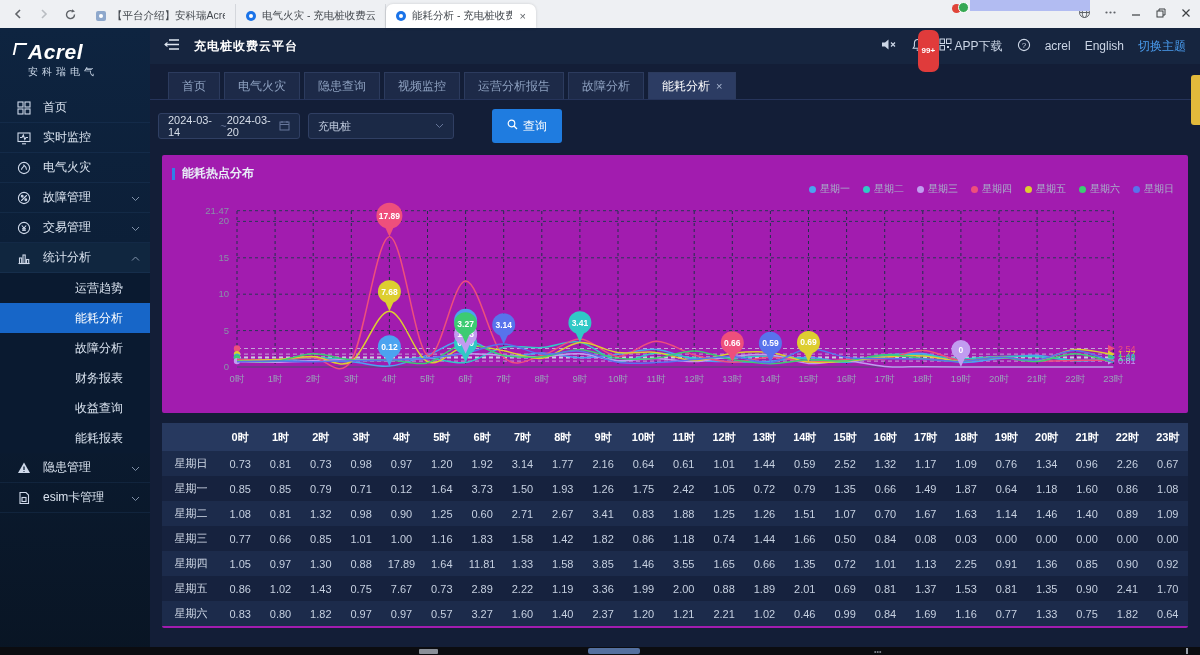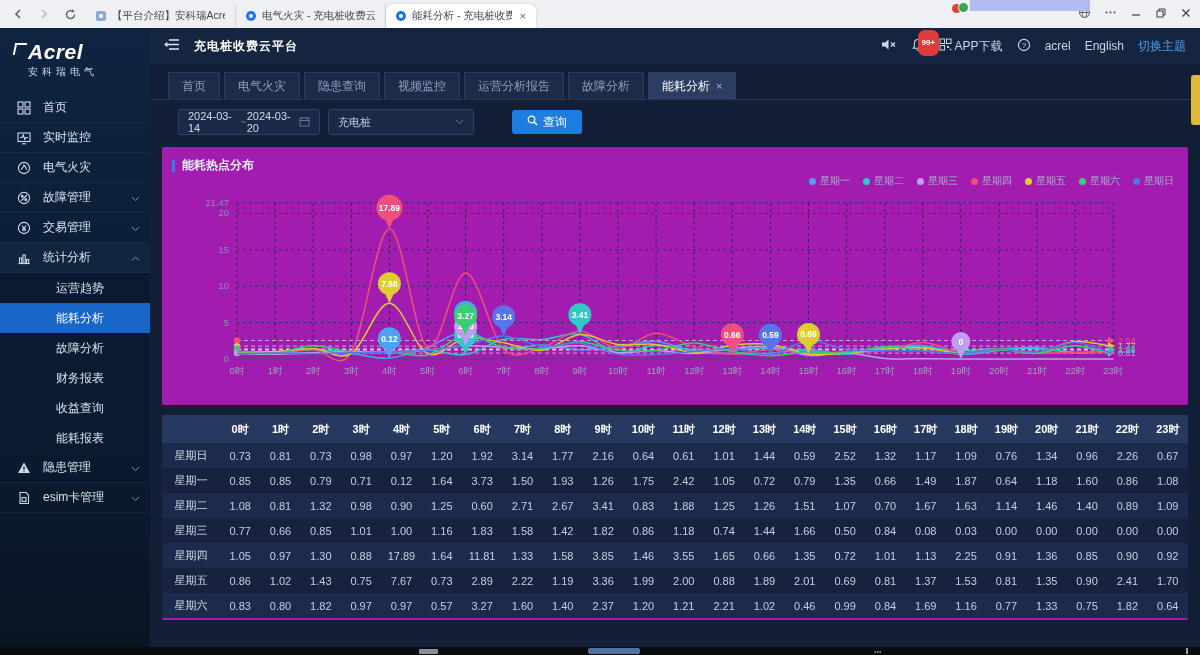--- a/index.html
+++ b/index.html
@@ -30,46 +30,46 @@
 
   
   .logo { padding:12px 0 10px 28px; }
   .logo-acrel { color:#fff; font-size:21px; font-weight:bold; font-style:italic; letter-spacing:0.5px; position:relative; }
   .logo-acrel:before { content:""; position:absolute; left:-14px; top:3px; width:10px; height:10px; border:2px solid #fff; border-right:none; border-bottom:none; transform:skewX(-12deg); }
   .logo-sub { color:#cfdcec; font-size:10px; letter-spacing:4px; margin-top:1px; }
   .menu { margin-top:4px; }
   .mitem { display:flex; align-items:center; height:30px; padding:0 10px 0 16px; color:#dbe4f0; font-size:12px; border-bottom:1px solid rgba(40,70,110,.25); cursor:pointer; }
   .mitem .icon { width:15px; height:15px; margin-right:12px; display:flex; align-items:center; justify-content:center; }
   .mitem .chev { margin-left:auto; opacity:.8; }
-  .mitem.sub { padding-left:56px; background:#0a1a30; border-bottom:none; }
+  .mitem.sub { padding-left:75px; background:#0a1a30; border-bottom:none; }
   .mitem.sub.active { background:#1766c8; color:#fff; }
   .mitem.section-open { background:#10263f; }
 
   
   .app-header { position:relative; height:36px; background:#16253f; display:flex; align-items:center; padding:0 14px; }
   .collapse-icon { margin-right:14px; }
   .app-title { color:#ffffff; font-size:12px; font-weight:bold; letter-spacing:1px; }
   .hright { margin-left:auto; display:flex; align-items:center; gap:14px; color:#ccd6e6; font-size:12px; }
   .bell-wrap { position:relative; }
-  .badge { position:absolute; top:-8px; left:7px; background:#e03b3b; color:#fff; font-size:8px; line-height:10px; padding:8px 4px; border-radius:7px; font-weight:bold; }
+  .badge { position:absolute; top:-8px; left:7px; background:#e03b3b; color:#fff; font-size:8px; line-height:10px; padding:16px 4px; border-radius:7px; font-weight:bold; }
   .appdl { display:flex; align-items:flex-start; gap:3px; }
   .theme-link { color:#4a9df0; }
 
   
   .content { position:relative; width:1050px; }
   .page-tabs { display:flex; gap:4px; padding:8px 0 0 18px; border-bottom:1px solid #26345a; height:36px; }
   .ptab { display:flex; align-items:center; gap:6px; padding:0 13px; font-size:12px; color:#8ea1c0; background:#1d2a48; border:1px solid #2c3b5e; border-bottom:none; height:27px; cursor:pointer; }
   .ptab.active { background:#2c3c63; color:#fff; }
   .ptab .x { font-size:11px; color:#aab8d2; }
-  .filter-row { display:flex; align-items:center; gap:8px; margin:9px 0 0 28px; }
+  .filter-row { display:flex; align-items:center; gap:8px; margin:9px 0 0 8px; }
   .fbox { height:26px; background:#1b2946; border:1px solid #303f63; border-radius:3px; display:flex; align-items:center; color:#d6dde9; font-size:11px; padding:0 9px; }
   .date-box { width:142px; justify-content:space-between; }
   .sel { width:146px; justify-content:space-between; color:#c2cde0; }
   .chevdn { color:#66769a; font-size:9px; }
-  .search-btn { margin-left:30px; height:24px; width:70px; background:#1f7ce0; border-radius:3px; display:flex; align-items:center; justify-content:center; gap:5px; color:#fff; font-size:12px; cursor:pointer; }
+  .search-btn { margin-left:30px; height:34px; width:70px; background:#1f7ce0; border-radius:3px; display:flex; align-items:center; justify-content:center; gap:5px; color:#fff; font-size:12px; cursor:pointer; }
 
   .card { position:relative; margin:12px 12px 0 12px; background:#a21caf; border-radius:2px; }
   .chart-card { height:258px; }
   .card-title { display:flex; align-items:center; gap:7px; padding:10px 0 0 10px; color:#e8eef7; font-size:12px; font-weight:bold; }
   .tbar { width:3px; height:12px; background:#2f81e8; }
   .legend { position:absolute; right:14px; top:27px; display:flex; gap:13px; }
   .litem { display:flex; align-items:center; gap:4px; font-size:10px; color:#a8b4c9; cursor:pointer; }
   .ldot { width:7px; height:7px; border-radius:50%; }
   #chart-svg { position:absolute; left:8px; top:44px; }
 

